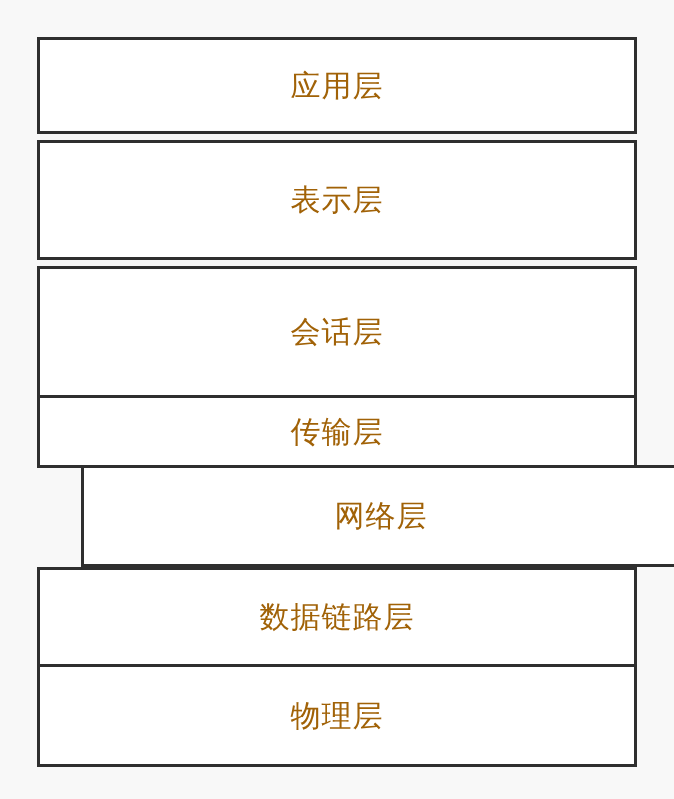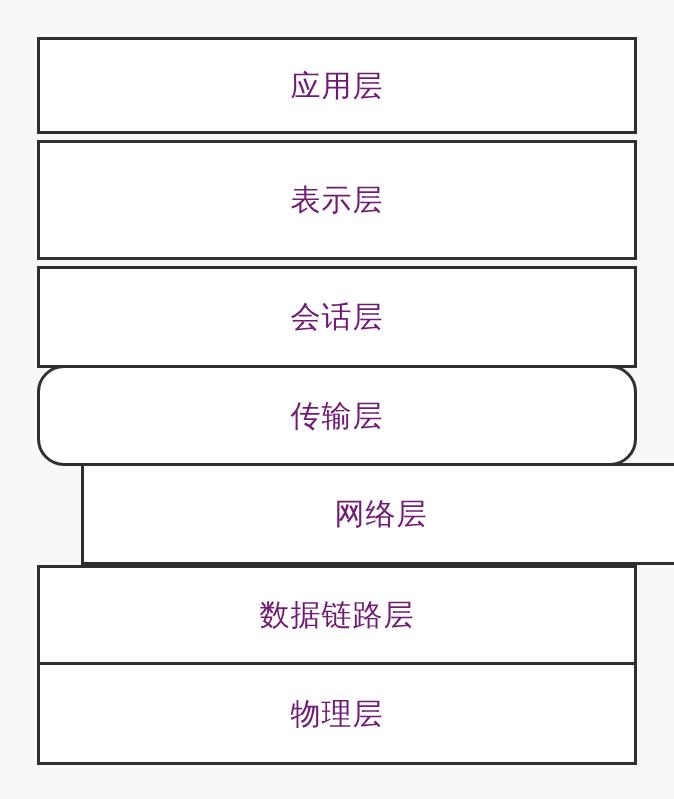--- a/index.html
+++ b/index.html
@@ -25,30 +25,30 @@
     width: 600px;
     background: #ffffff;
     border: 3px solid #2f2f2f;
     display: flex;
     align-items: center;
     justify-content: center;
   }
   .layer-label {
     font-size: 30px;
     font-weight: 400;
-    color: #701a75;
+    color: #a16207;
     letter-spacing: 1px;
     line-height: 1;
     white-space: nowrap;
   }
   
   .b1 { height: 97px;  margin-top: 0; }
   .b2 { height: 120px; margin-top: 6px; }
-  .b3 { height: 102px; margin-top: 6px; }
-  .b4 { height: 101px; margin-top: -3px; border-radius: 27px; }
+  .b3 { height: 132px; margin-top: 6px; }
+  .b4 { height: 73px; margin-top: -3px; }
   .b5 { height: 102px; margin-top: -3px; margin-left: 44px; }
   .b6 { height: 100px; }
   .b7 { height: 103px; margin-top: -3px; }
 </style>
 </head>
 <body>
 
 <div class="diagram-stack">
 
   <div class="layer-box b1">

